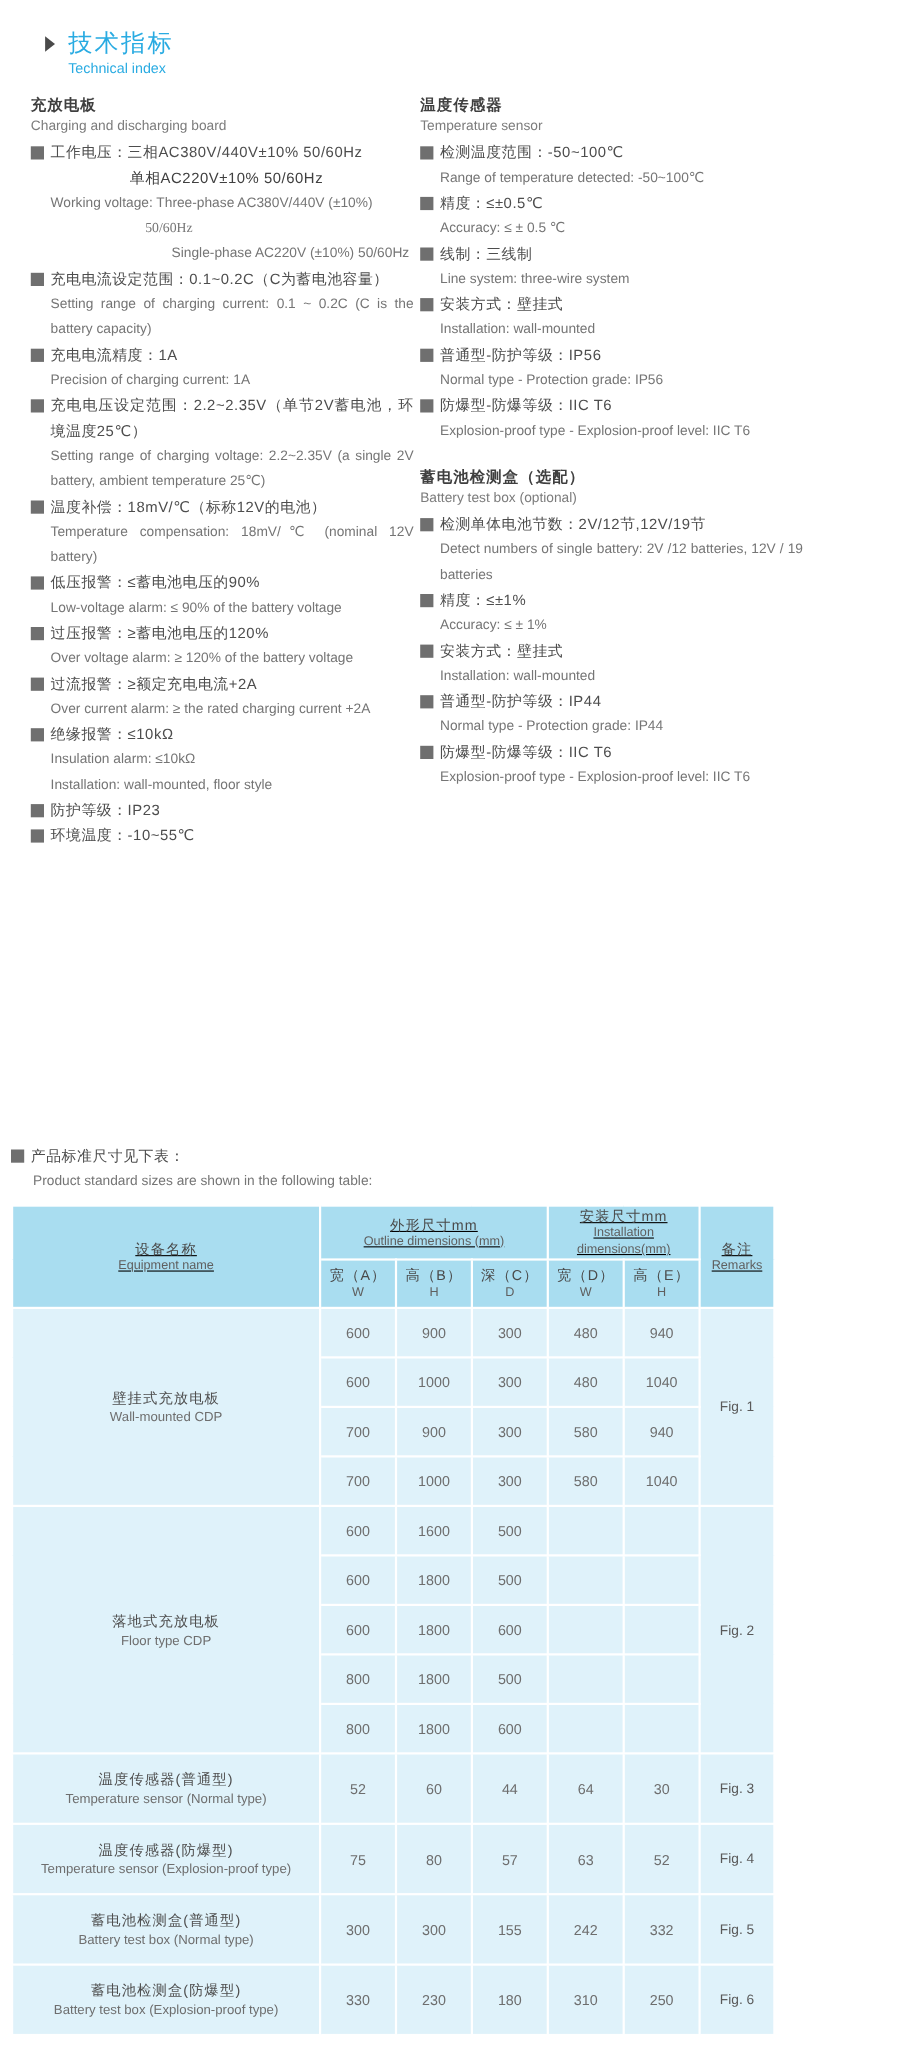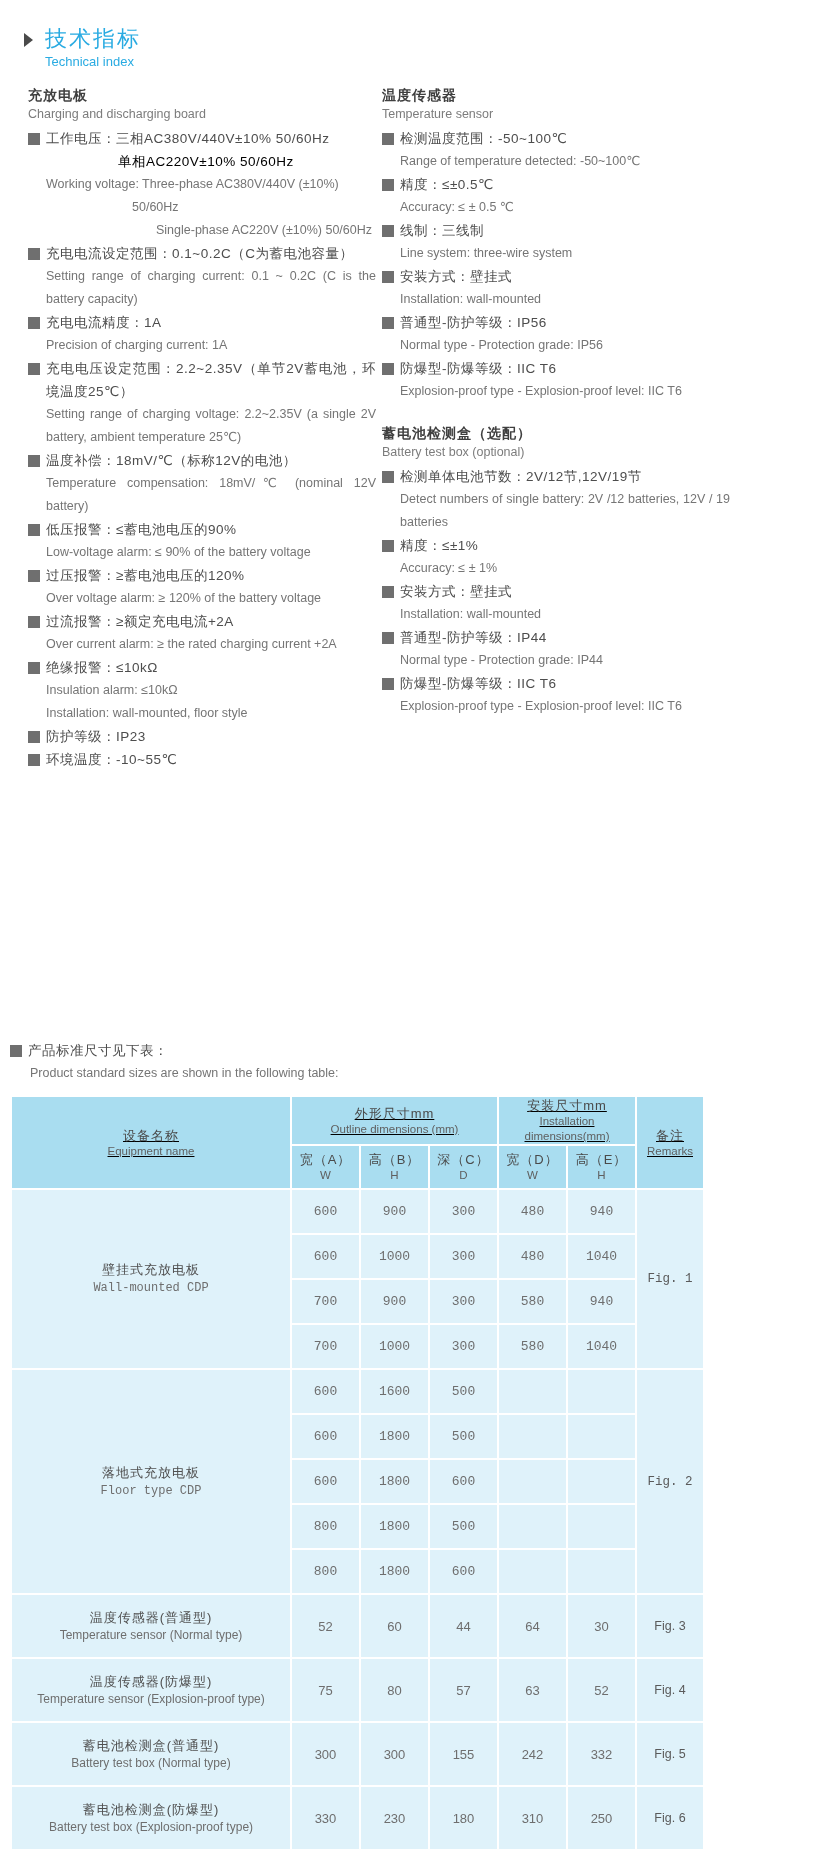--- a/index.html
+++ b/index.html
@@ -1,57 +1,57 @@
 <!DOCTYPE html>
 <html><head>
 <meta charset="utf-8">
 <style>
   html,body{margin:0;padding:0;background:#ffffff;}
   body{width:830px;font-family:"Liberation Sans","DejaVu Sans",sans-serif;}
   .page{position:relative;width:830px;height:1872px;background:#fff;overflow:hidden;}
 
   
-  .doc-header{display:flex;align-items:flex-start;padding:26px 0 0 24px;}
+  .doc-header{display:flex;align-items:flex-start;padding:26px 0 0 13px;margin-left:28px;}
   .arrow{width:0;height:0;border-left:9px solid #4a4a4a;border-top:7px solid transparent;
          border-bottom:7px solid transparent;margin:7px 12px 0 0;}
   .title-cn{font-size:22px;color:#29abe2;letter-spacing:2px;line-height:26px;}
   .title-en{font-size:13px;color:#29abe2;line-height:19px;}
 
   
   .columns{display:flex;padding:14px 0 0 28px;height:968px;box-sizing:border-box;}
   .col{width:348px;margin-right:6px;}
   .sec-cn{font-size:14px;font-weight:bold;color:#3f3f3f;line-height:20px;letter-spacing:1px;}
   .sec-en{font-size:12.5px;color:#7c7c7c;line-height:18px;margin-bottom:4px;}
   .spec-section + .spec-section{margin-top:20px;}
   .cn-line{display:flex;align-items:flex-start;}
   .bullet{flex:none;width:12px;height:12px;background:#6f6f6f;margin:6px 6px 0 0;}
   .cn-text{flex:1;font-size:13.5px;color:#4d4d4d;line-height:23px;text-align:justify;letter-spacing:0.5px;}
-  .cn2-line{font-size:13.5px;color:#000000;line-height:23px;padding-left:90px;letter-spacing:0.5px;}
+  .cn2-line{font-size:13.5px;color:#404040;line-height:23px;padding-left:90px;letter-spacing:0.5px;}
   .en-line{font-size:12.5px;color:#757575;line-height:23px;padding-left:18px;text-align:justify;}
-  .en-ind-1{padding-left:104px;text-align:left;}
+  .en-ind-1{padding-left:104px;text-align:left;font-family:Liberation Serif, serif;}
   .en-ind-2{padding-left:128px;text-align:left;}
 
   
   .table-note{margin:0 0 10px 10px;}
   .table-note .cn-text{font-size:13.5px;}
   .table-note .en-line{padding-left:20px;}
 
   
   table{border-collapse:collapse;margin-left:10px;table-layout:fixed;}
   th,td{border:2px solid #ffffff;padding:0;vertical-align:middle;text-align:center;}
   thead th{background:#a9ddf0;font-weight:normal;}
   tbody td{background:#dff2fa;}
   .eq-head{width:278px;}
   .num-col{width:67px;}
   .rem-head{width:66px;}
   .h-cn{font-size:13px;color:#4a4a4a;line-height:17px;letter-spacing:1px;}
   .h-en{font-size:11.5px;color:#5f5f5f;line-height:15px;}
   tr.grp-row th{height:36px;text-decoration:underline;}
   tr.sub-row th{height:42px;}
-  tbody tr.std td{height:43px;font-family:Liberation Mono, monospace;}
+  tbody tr.std td{height:43px;}
   tbody tr.tall td{height:62px;}
   .eq-cn{font-size:13px;color:#4f4f4f;line-height:18px;letter-spacing:1px;}
   .eq-en{font-size:12px;color:#6e6e6e;line-height:16px;}
   .num-cell{font-size:13px;color:#6e6e6e;}
   .remark-cell{font-size:12.5px;color:#5a5a5a;}
 </style>
 </head>
 <body>
 
 <div class="page">

